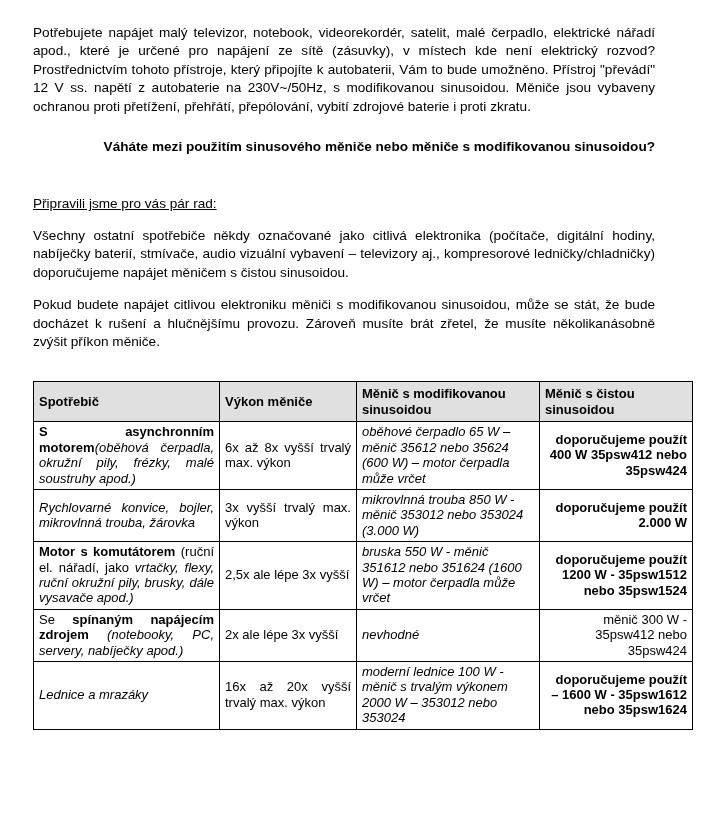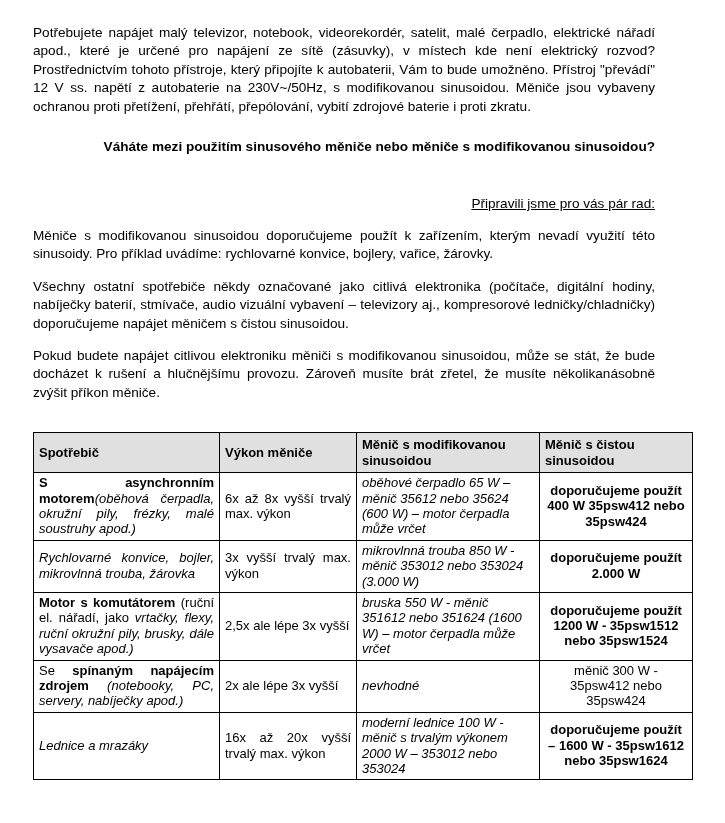--- a/index.html
+++ b/index.html
@@ -36,21 +36,21 @@
     font-weight: bold;
     line-height: 18px;
     margin: 22px 0 0 0;
     text-align: right;
   }
 
   .subhead {
     font-size: 13.6px;
     line-height: 18px;
     margin: 39px 0 14px 0;
-    text-align: right;
+    text-align: left;
   }
   .subhead span { text-decoration: underline; }
 
   .spacer-before-table { height: 30px; }
 
   
   table.compare {
     border-collapse: collapse;
     width: 659px;
     table-layout: fixed;
@@ -72,39 +72,38 @@
     padding-bottom: 4px;
   }
   col.c1 { width: 186px; }
   col.c2 { width: 137px; }
   col.c3 { width: 183px; }
   col.c4 { width: 153px; }
 
   td.c1cell { text-align: justify; text-justify: inter-word; vertical-align: top; padding-top: 3px; }
   td.c2cell { text-align: justify; text-justify: inter-word; }
   td.c3cell { text-align: left; font-style: italic; }
-  td.c4cell { text-align: center; font-weight: bold; }
+  td.c4cell { text-align: right; font-weight: bold; }
   td.c4cell.plain { font-weight: normal; }
 
   td.top { vertical-align: top; }
   .b { font-weight: bold; }
   .i { font-style: italic; }
 </style>
 </head>
 <body>
 
 <div class="page">
 
   <p class="para">Potřebujete napájet malý televizor, notebook, videorekordér, satelit, malé čerpadlo, elektrické nářadí apod., které je určené pro napájení ze sítě (zásuvky), v místech kde není elektrický rozvod? Prostřednictvím tohoto přístroje, který připojíte k autobaterii, Vám to bude umožněno. Přístroj "převádí" 12 V ss. napětí z autobaterie na 230V~/50Hz, s modifikovanou sinusoidou. Měniče jsou vybaveny ochranou proti přetížení, přehřátí, přepólování, vybití zdrojové baterie i proti zkratu.</p>
 
   <p class="question">Váháte mezi použitím sinusového měniče nebo měniče s modifikovanou sinusoidou?</p>
 
   <p class="subhead"><span>Připravili jsme pro vás pár rad:</span></p>
 
-  <p class="para">Měniče s modifikovanou sinusoidou doporučujeme použít k zařízením, kterým nevadí využití této sinusoidy. Pro příklad uvádíme: rychlovarné konvice, bojlery, vařice, žárovky.</p>
   <p class="para">Všechny ostatní spotřebiče někdy označované jako citlivá elektronika (počítače, digitální hodiny, nabíječky baterií, stmívače, audio vizuální vybavení – televizory aj., kompresorové ledničky/chladničky) doporučujeme napájet měničem s čistou sinusoidou.</p>
   <p class="para tight">Pokud budete napájet citlivou elektroniku měniči s modifikovanou sinusoidou, může se stát, že bude docházet k rušení a hlučnějšímu provozu. Zároveň musíte brát zřetel, že musíte několikanásobně zvýšit příkon měniče.</p>
 
   <div class="spacer-before-table"></div>
 
   <table class="compare">
     <colgroup>
       <col class="c1">
         <col class="c2">
         <col class="c3">

